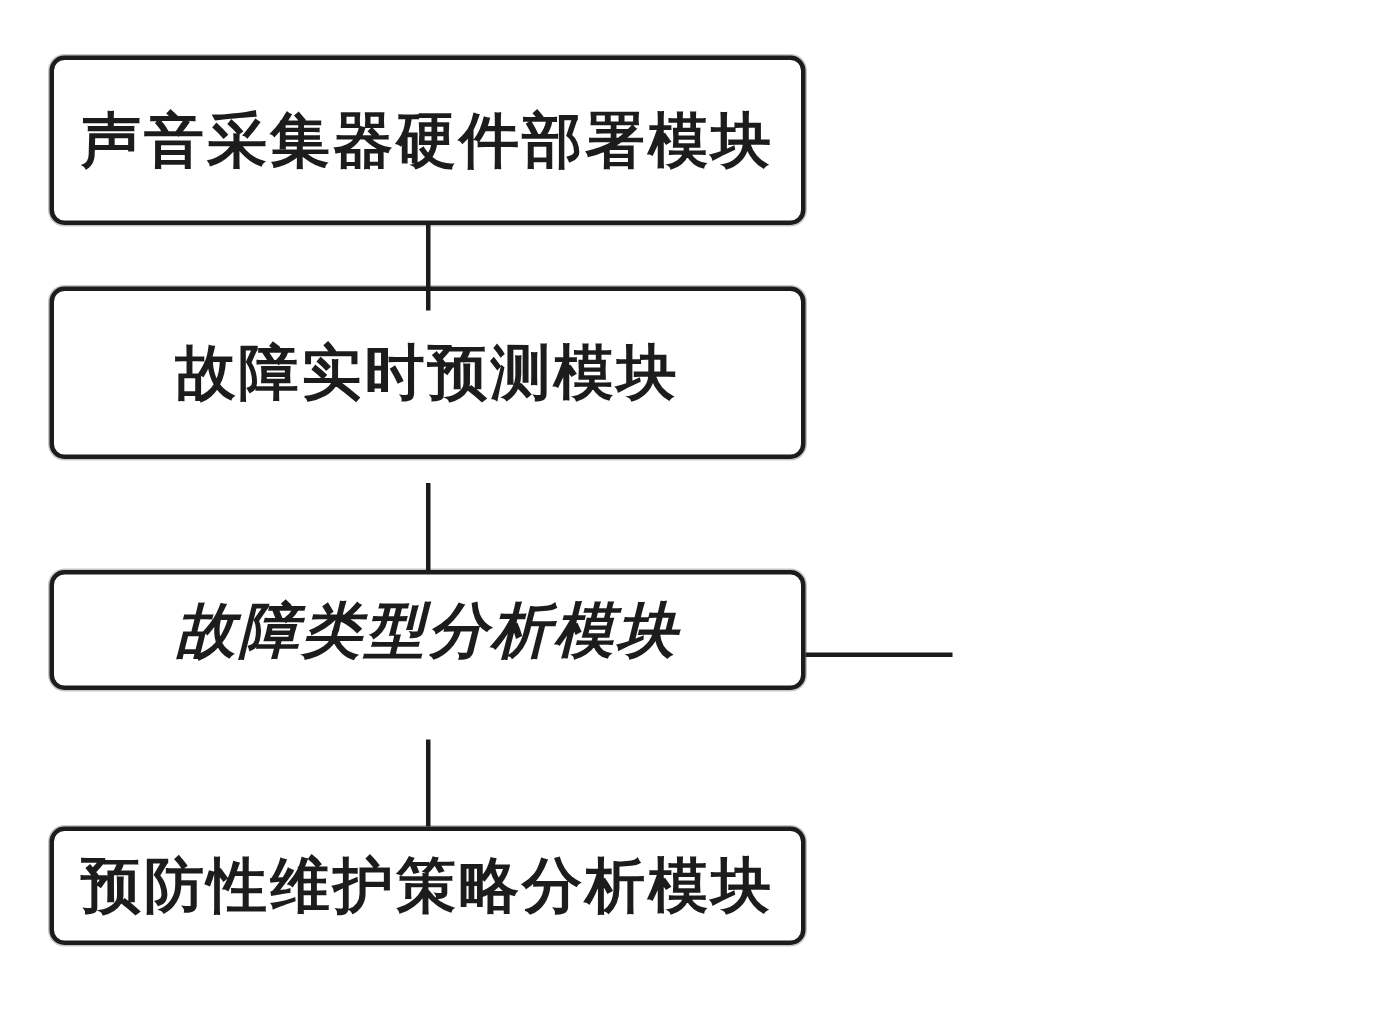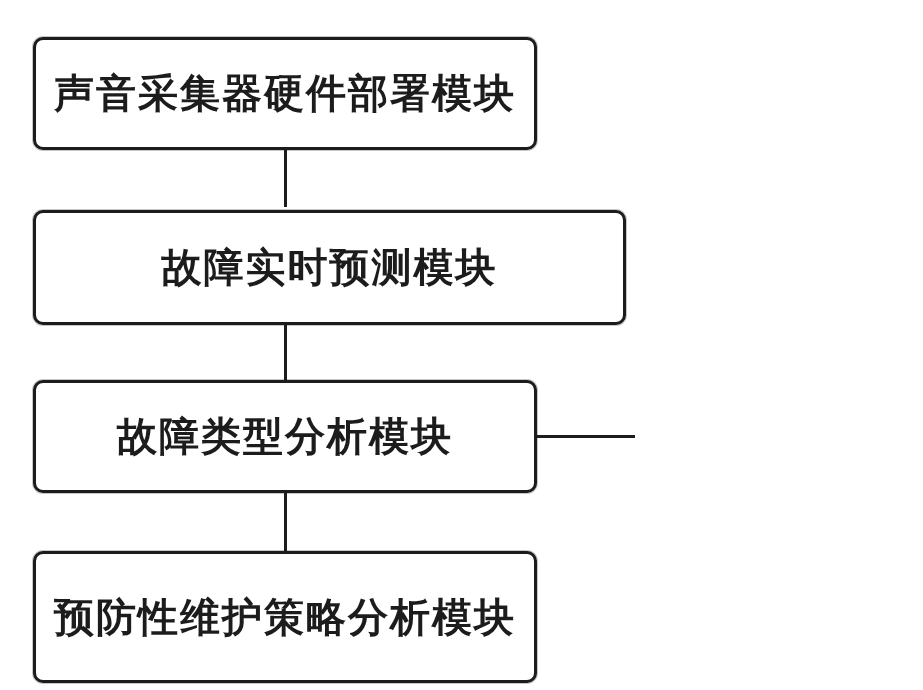--- a/index.html
+++ b/index.html
@@ -33,24 +33,24 @@
     letter-spacing: 2px;
     text-align: center;
     white-space: nowrap;
   }
   .connector {
     position: absolute;
     background: #1c1c1c;
   }
   
   #box-hardware   { left: 33px;  top: 37px;  width: 504px; height: 113px; }
-  #box-predict    { left: 33px;  top: 210px; width: 593px; height: 115px; justify-content: center; }
-  #box-analyze    { left: 33px;  top: 380px; width: 504px; height: 113px; }
+  #box-predict    { left: 33px;  top: 191px; width: 504px; height: 115px; justify-content: center; }
+  #box-analyze    { left: 33px;  top: 380px; width: 504px; height: 80px; font-style: italic; }
   #box-database   { left: 635px; top: 380px; width: 263px; height: 112px; }
-  #box-preventive { left: 33px;  top: 551px; width: 504px; height: 132px; }
+  #box-preventive { left: 33px;  top: 551px; width: 504px; height: 79px; }
 
   #conn-1 { left: 284px; top: 150px; width: 3px;  height: 57px; }
   #conn-2 { left: 284px; top: 322px; width: 3px;  height: 58px; }
   #conn-3 { left: 284px; top: 493px; width: 3px;  height: 58px; }
   #conn-4 { left: 537px; top: 435px; width: 98px; height: 3px;  }
 </style>
 </head>
 <body>
 
 <div id="canvas">

